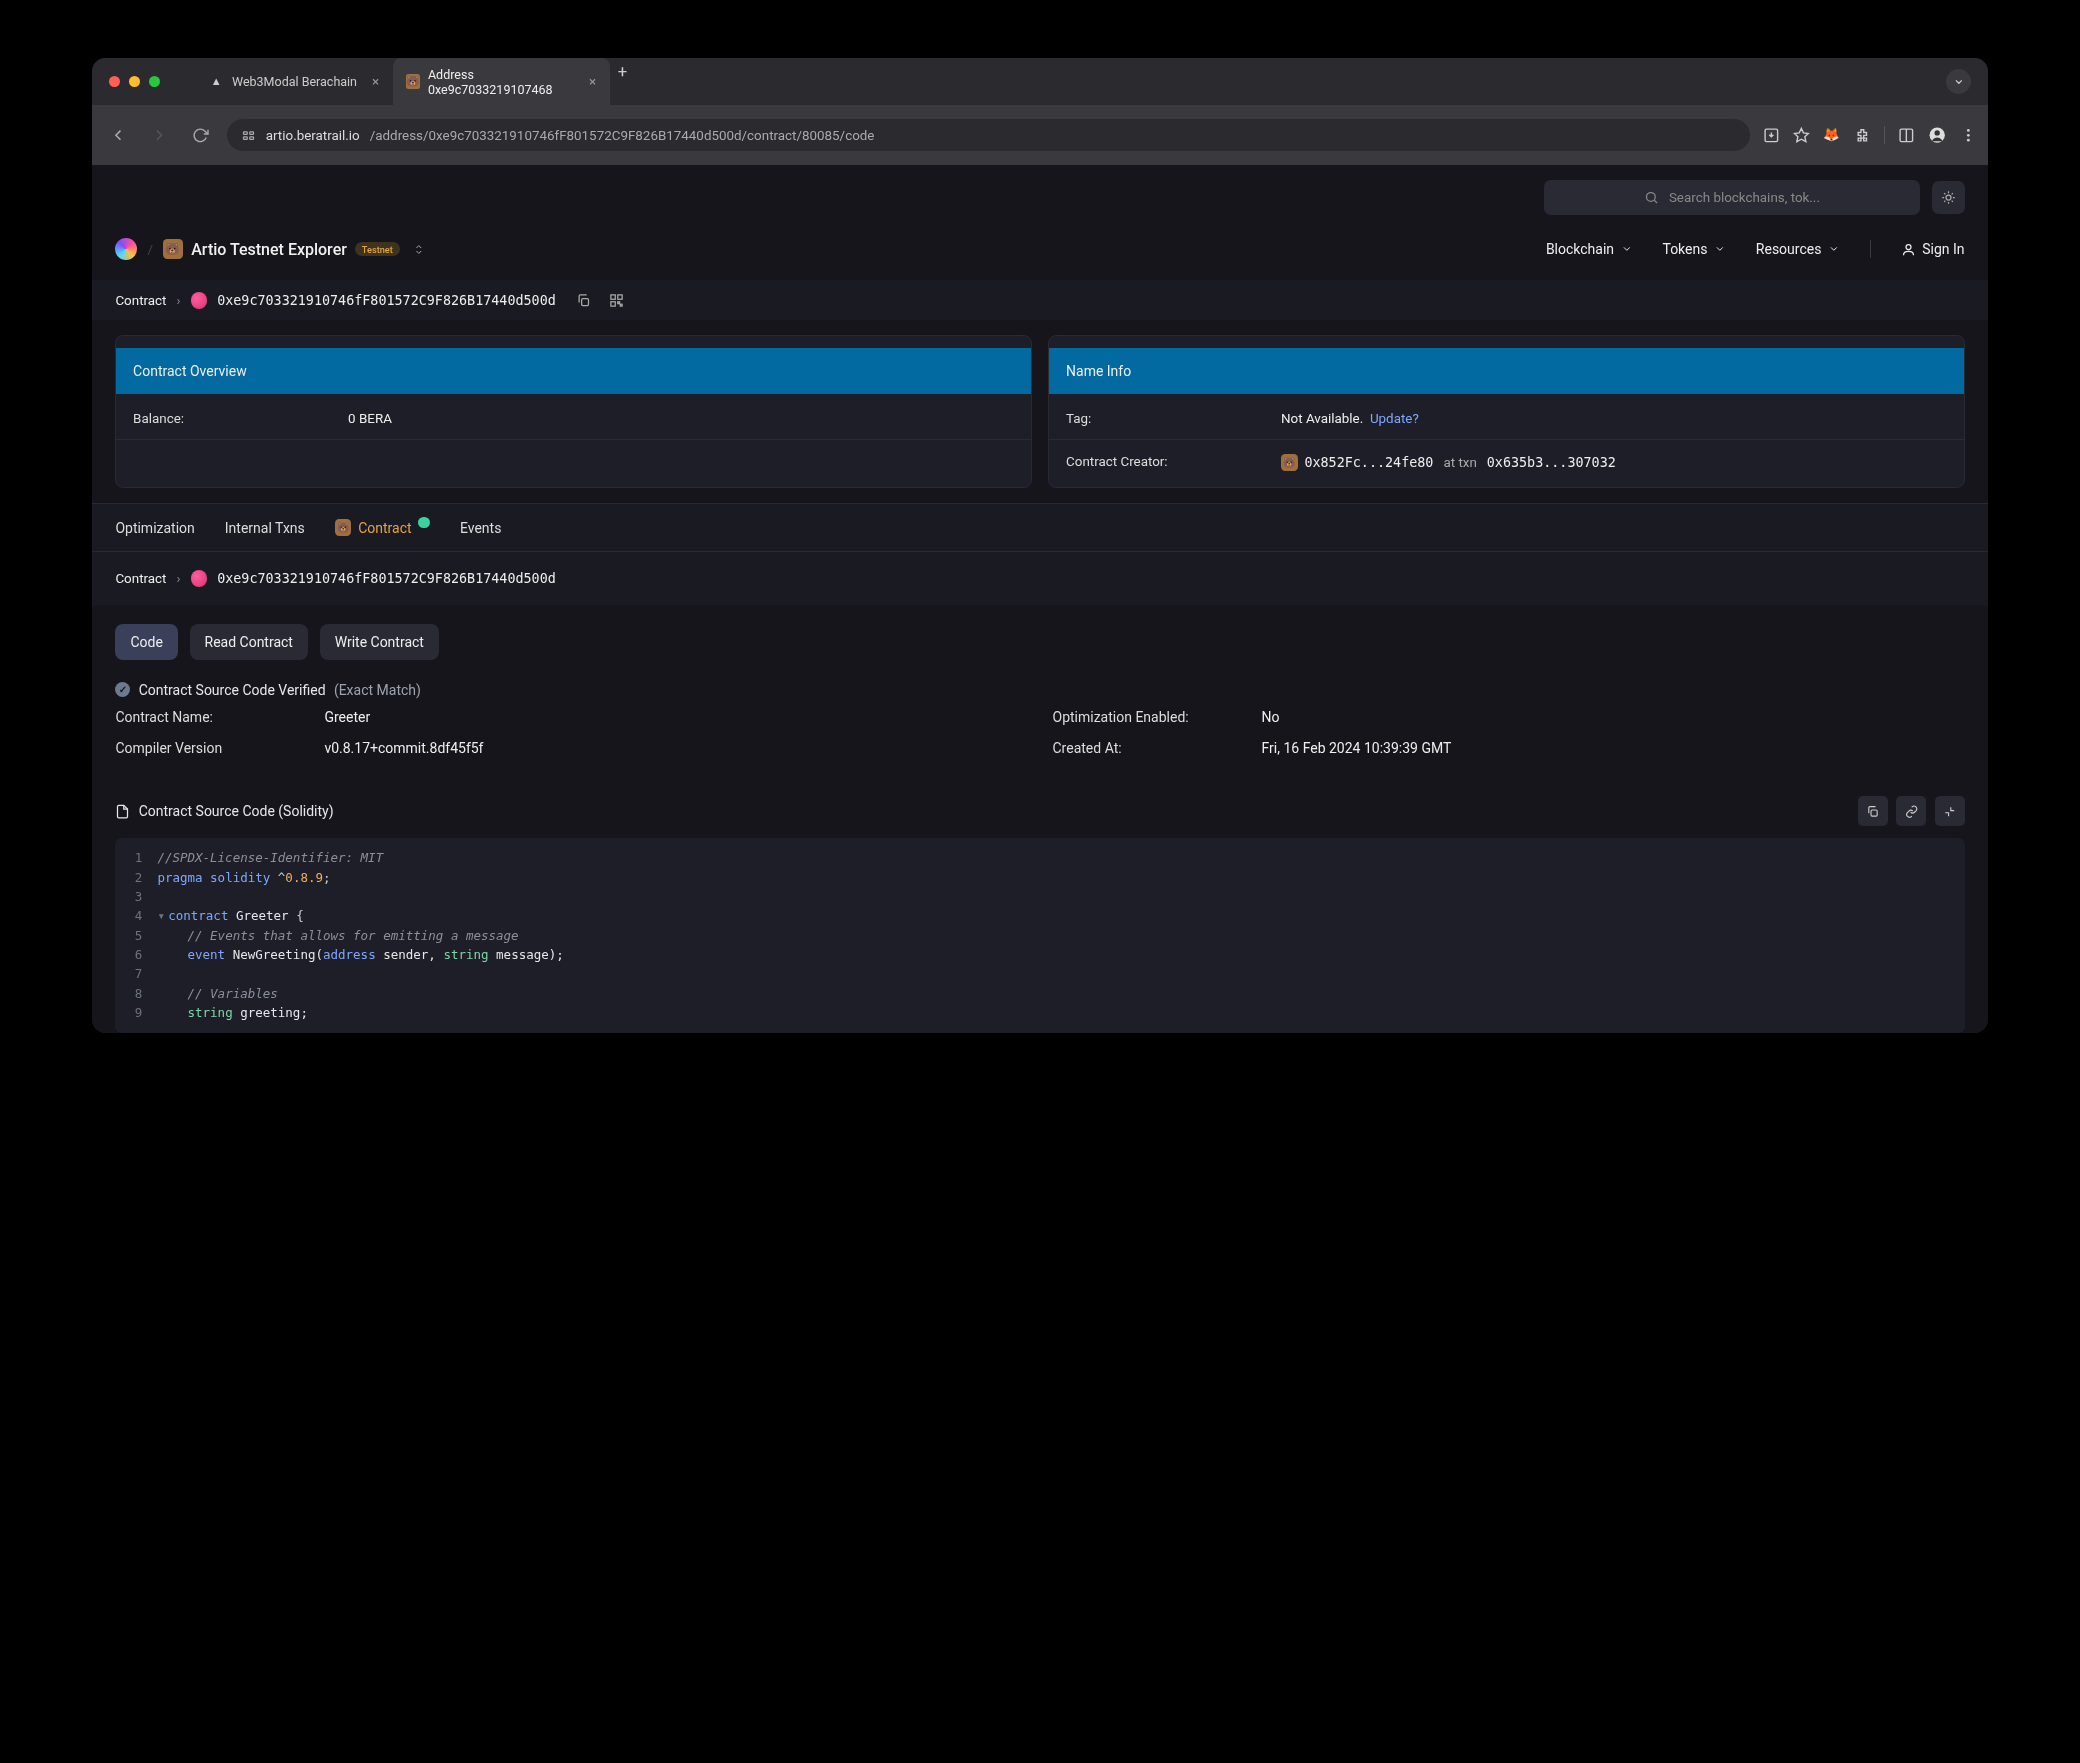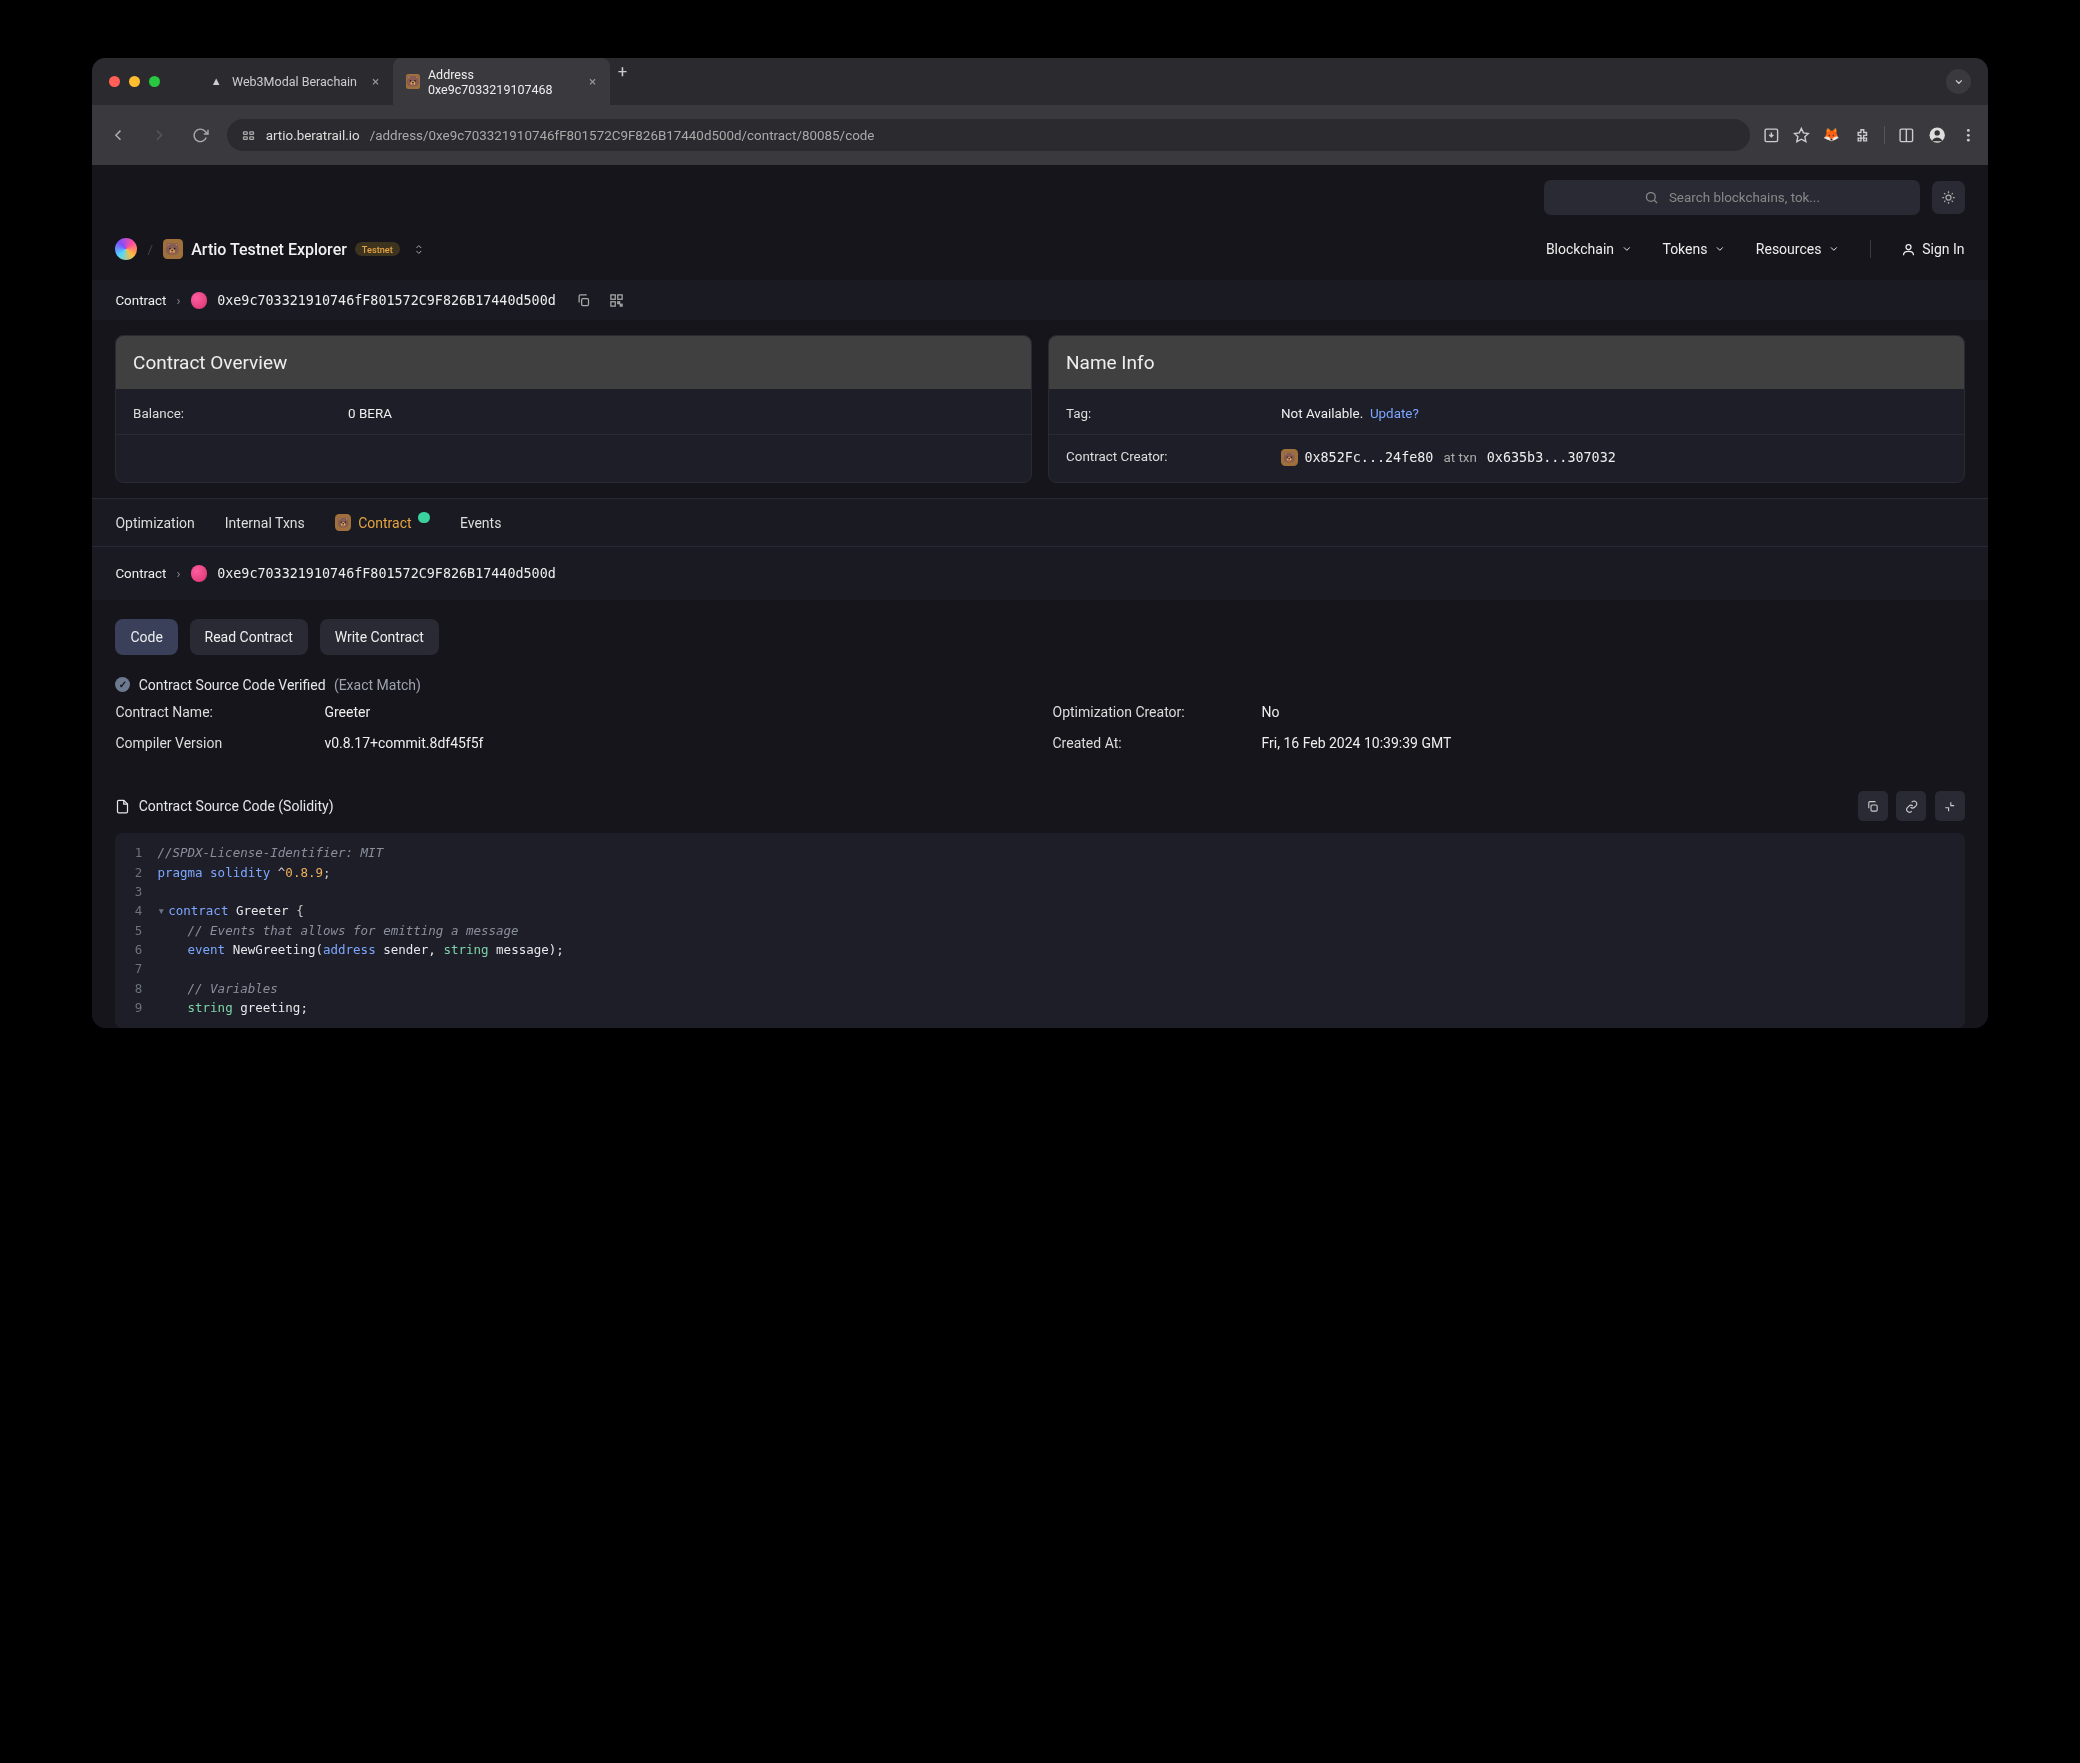--- a/index.html
+++ b/index.html
@@ -139,23 +139,24 @@
 }
 .card {
   flex: 1;
   background: #1e1e28;
   border: 0.8px solid #2a2a35;
   border-radius: 8.3px;
   overflow: hidden;
 }
 .card-header {
   padding: 15px 16.7px;
-  background: #404040;
-  font-size: 19px;
+  background: #0369a1;
+  font-size: 14px;
   color: #eee;
+  margin-top: 12px;
 }
 .card-body { padding: 3.3px 0; }
 .card-row {
   display: flex;
   padding: 13.4px 16.7px;
 }
 .card-row + .card-row { border-top: 0.8px solid #2a2a35; }
 .row-label { width: 167px; color: #ddd; font-size: 13.4px; }
 .row-value { color: #eee; font-size: 13.4px; display: flex; gap: 6.7px; align-items: center; flex-wrap: wrap; margin-left: 48px; }
 .update-link { color: #7da7ff; }
@@ -467,21 +468,21 @@
       <div class="verified-line">
         <span class="check-badge">✓</span>
         <span>Contract Source Code Verified</span>
         <span class="exact-match">(Exact Match)</span>
       </div>
     </div>
 
     <div class="details-grid">
       <div class="dg-label">Contract Name:</div>
       <div class="dg-value">Greeter</div>
-      <div class="dg-label">Optimization Creator:</div>
+      <div class="dg-label">Optimization Enabled:</div>
       <div class="dg-value">No</div>
       <div class="dg-label">Compiler Version</div>
       <div class="dg-value">v0.8.17+commit.8df45f5f</div>
       <div class="dg-label">Created At:</div>
       <div class="dg-value">Fri, 16 Feb 2024 10:39:39 GMT</div>
     </div>
 
     <div class="source-header">
       <svg width="15" height="15" viewBox="0 0 24 24" fill="none" stroke="currentColor" stroke-width="2">
           <path d="M14 2H6a2 2 0 0 0-2 2v16a2 2 0 0 0 2 2h12a2 2 0 0 0 2-2V8z"></path>

